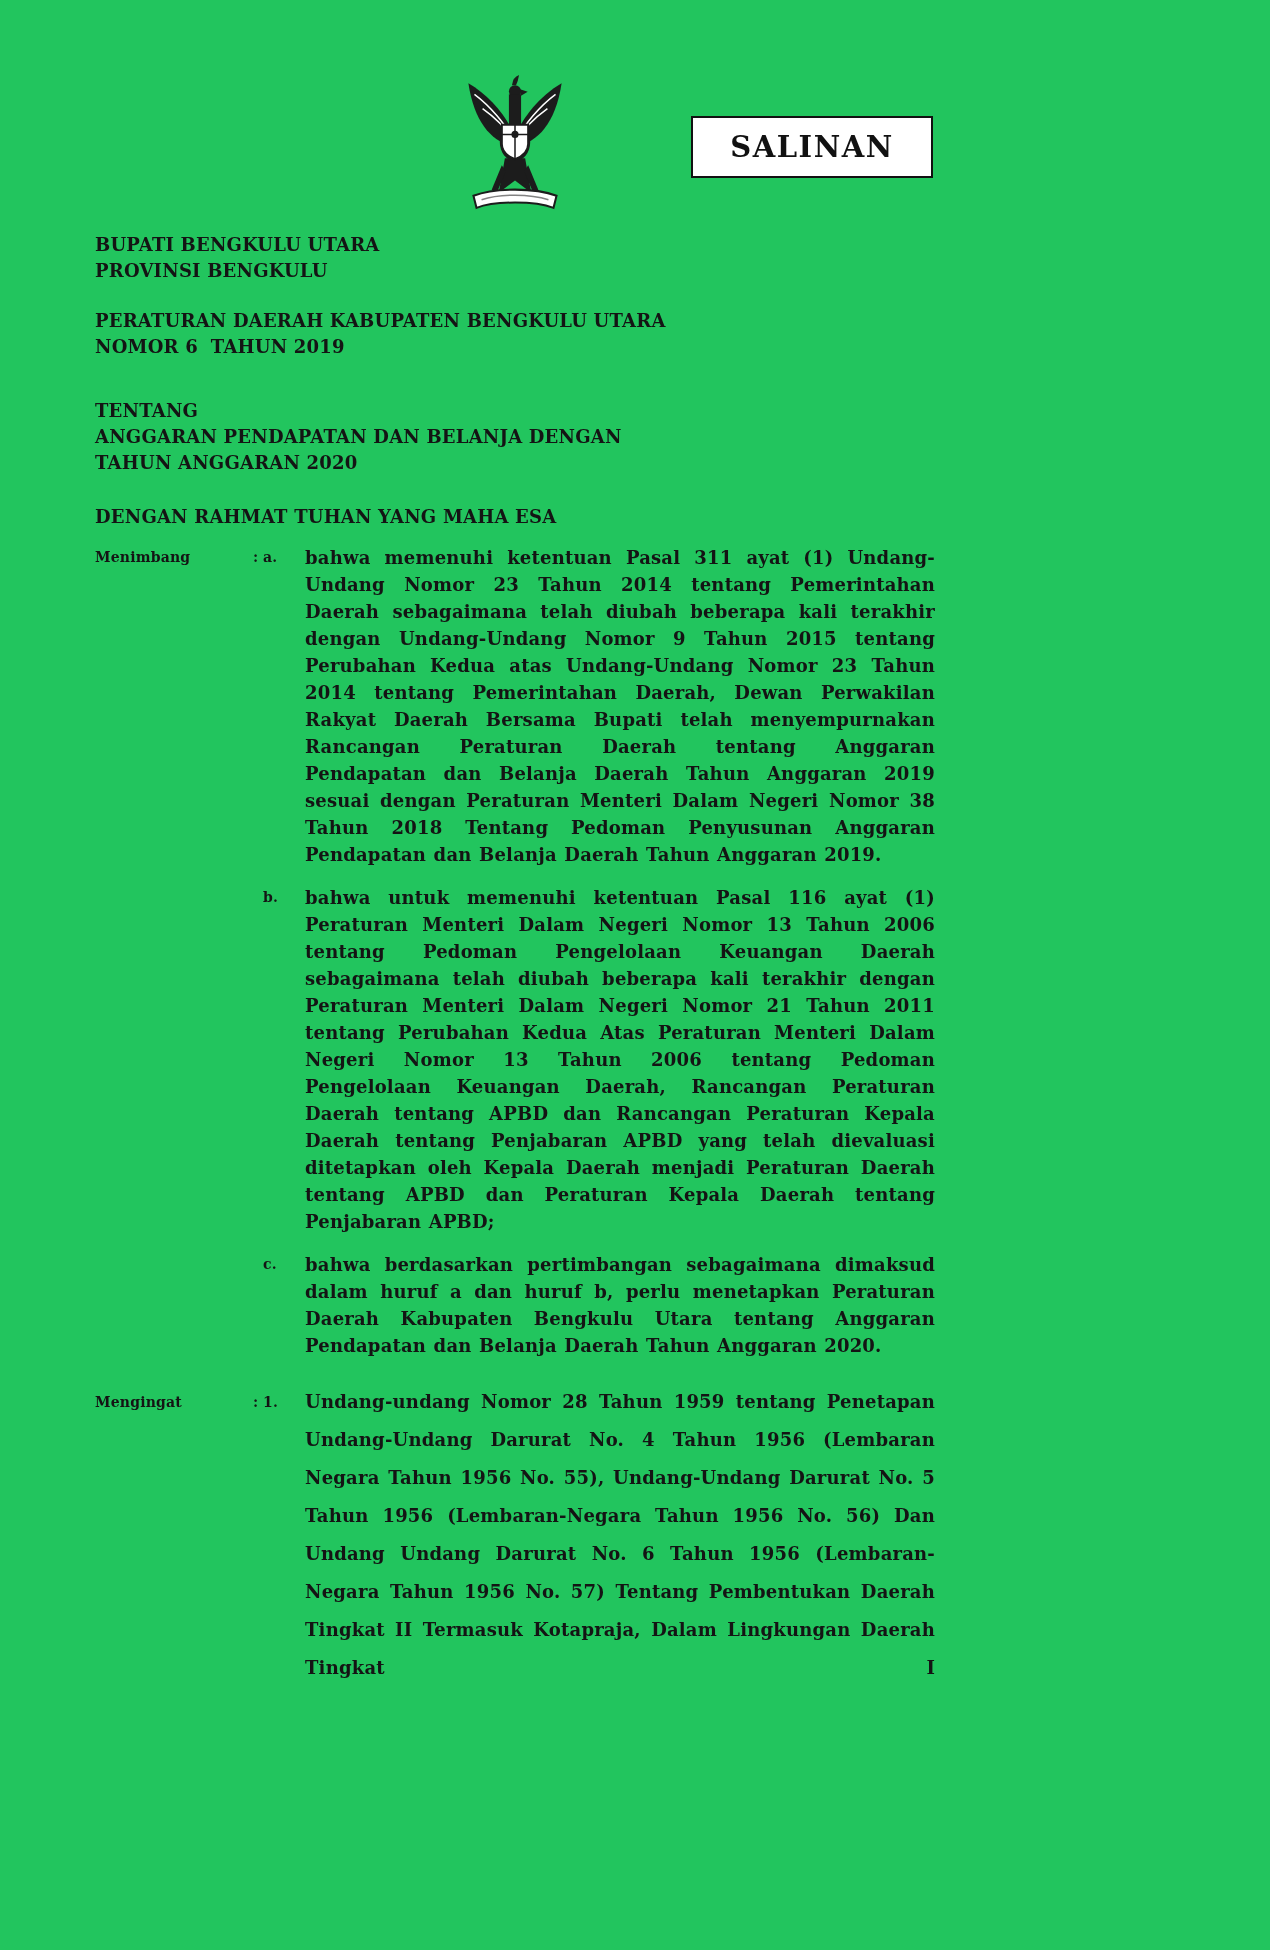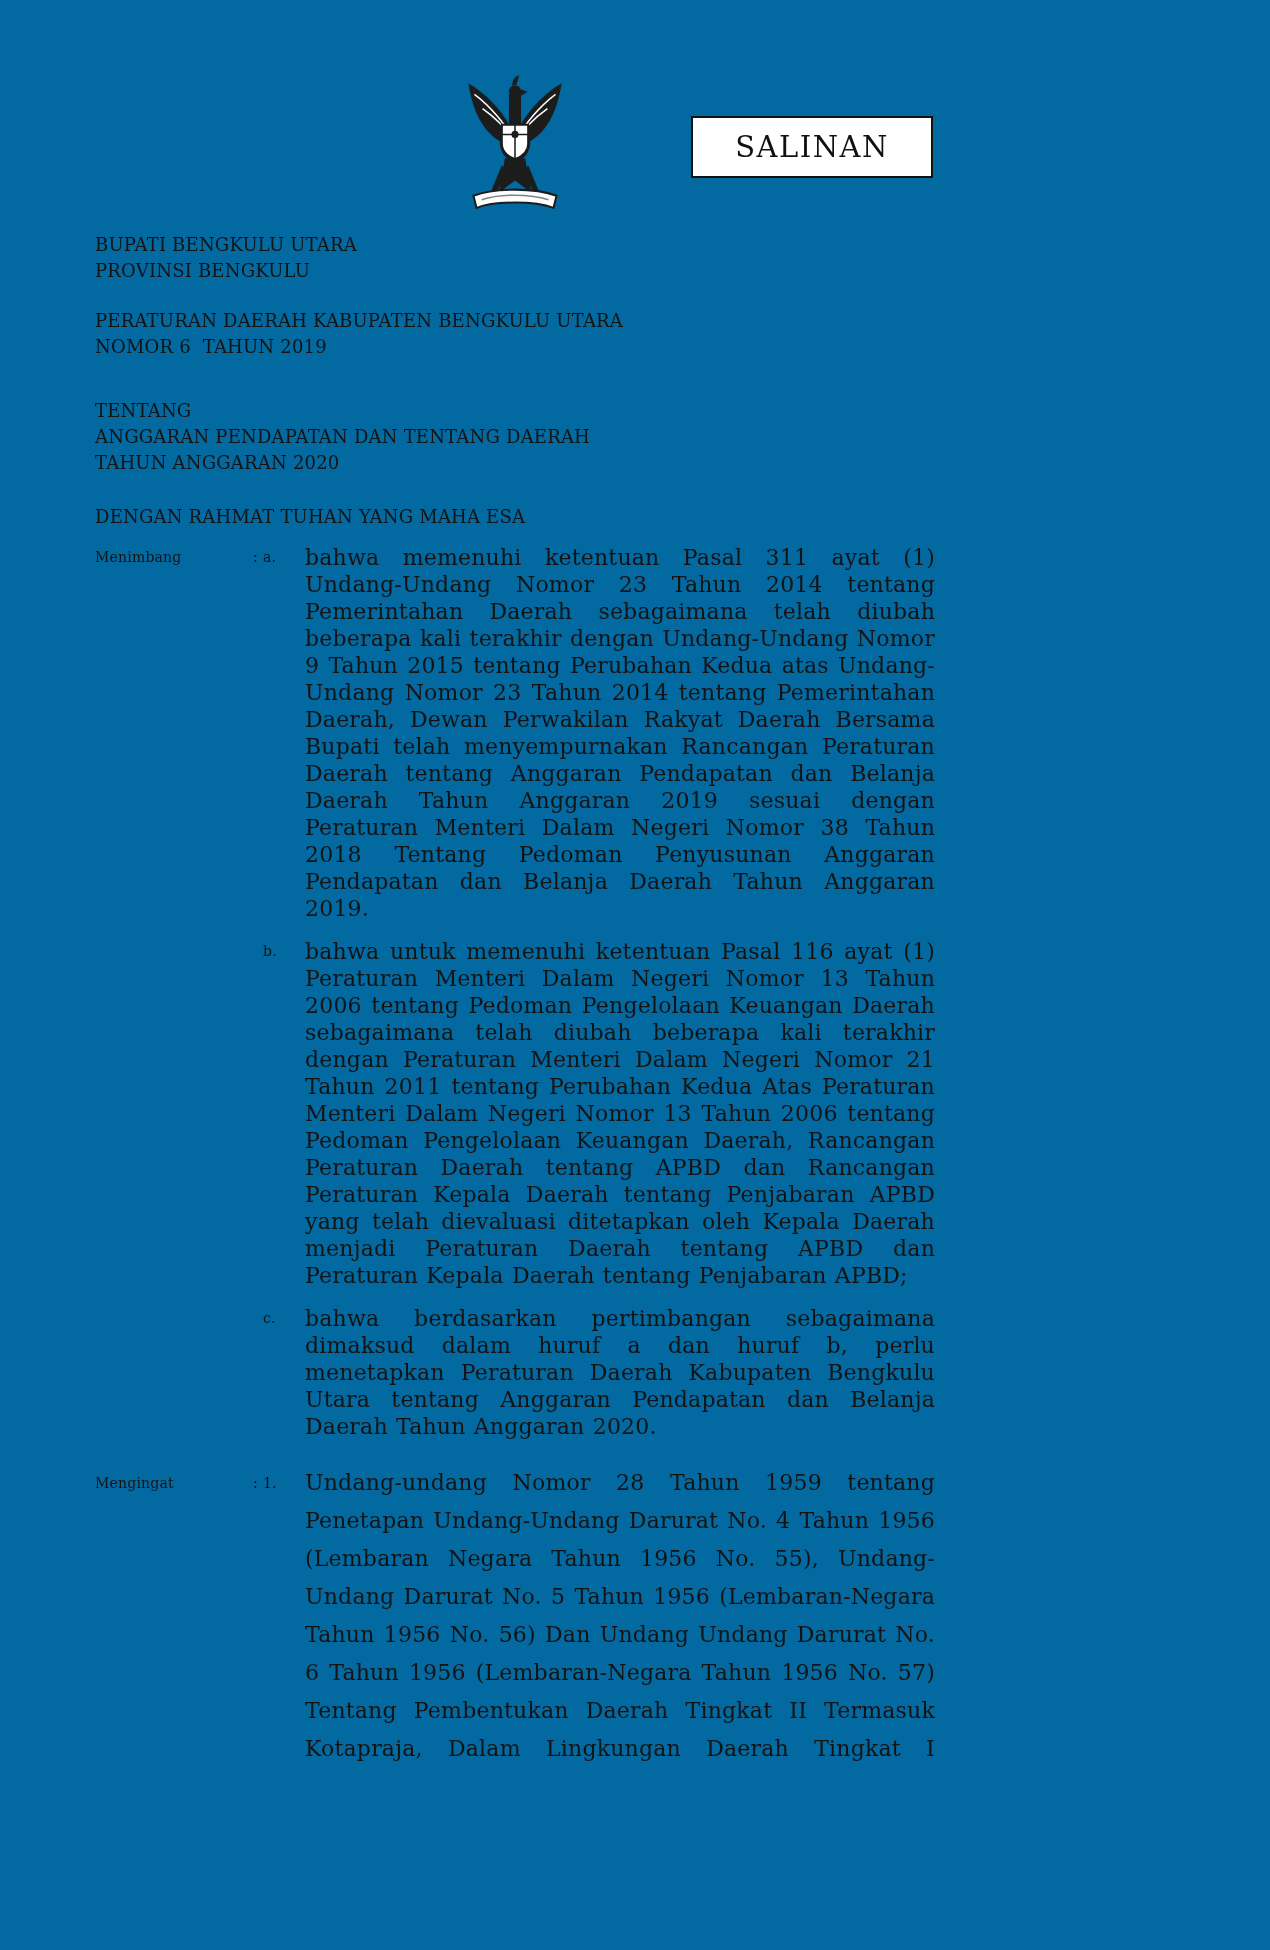--- a/index.html
+++ b/index.html
@@ -1,23 +1,24 @@
 <!DOCTYPE html>
 <html><head>
 <meta charset="utf-8">
 <style>
   html, body { margin: 0; padding: 0; background: #ffffff; }
   .page {
     position: relative;
     width: 1270px;
     height: 1950px;
-    background: #0369a1;
+    background: #22c55e;
     overflow: hidden;
     font-family: "DejaVu Serif", "Liberation Serif", serif;
     color: #141414;
+    font-weight: bold;
   }
   .content {
     position: absolute;
     left: 95px;
     top: 0;
     width: 840px;
   }
   .header-area { position: relative; height: 232px; }
   .emblem {
     position: absolute;
@@ -63,21 +64,21 @@
   }
   .clause-first { margin-top: 14px; }
   .clause-next { margin-top: 16px; }
   .clause-mengingat { margin-top: 24px; }
   .c-label, .c-colon, .c-marker {
     font-size: 14px;
     line-height: 27px;
     letter-spacing: 0.2px;
   }
   .c-text {
-    font-size: 22px;
+    font-size: 18px;
     line-height: 27px;
     letter-spacing: 0.2px;
     word-spacing: 1px;
     text-align: justify;
     text-justify: inter-word;
   }
   .mengingat-text {
     line-height: 38px;
     text-align-last: justify;
   }
@@ -133,21 +134,21 @@
       <div class="cline">PROVINSI BENGKULU</div>
     </div>
 
     <div class="mt-reg">
       <div class="cline">PERATURAN DAERAH KABUPATEN BENGKULU UTARA</div>
       <div class="cline">NOMOR 6  TAHUN 2019</div>
     </div>
 
     <div class="mt-sub">
       <div class="cline">TENTANG</div>
-      <div class="cline">ANGGARAN PENDAPATAN DAN TENTANG DAERAH</div>
+      <div class="cline">ANGGARAN PENDAPATAN DAN BELANJA DENGAN</div>
       <div class="cline">TAHUN ANGGARAN 2020</div>
     </div>
 
     <div class="cline mt-grace">DENGAN RAHMAT TUHAN YANG MAHA ESA</div>
 
 
     <div class="clause clause-first">
       <div class="c-label">Menimbang</div>
       <div class="c-colon">:</div>
       <div class="c-marker">a.</div>

